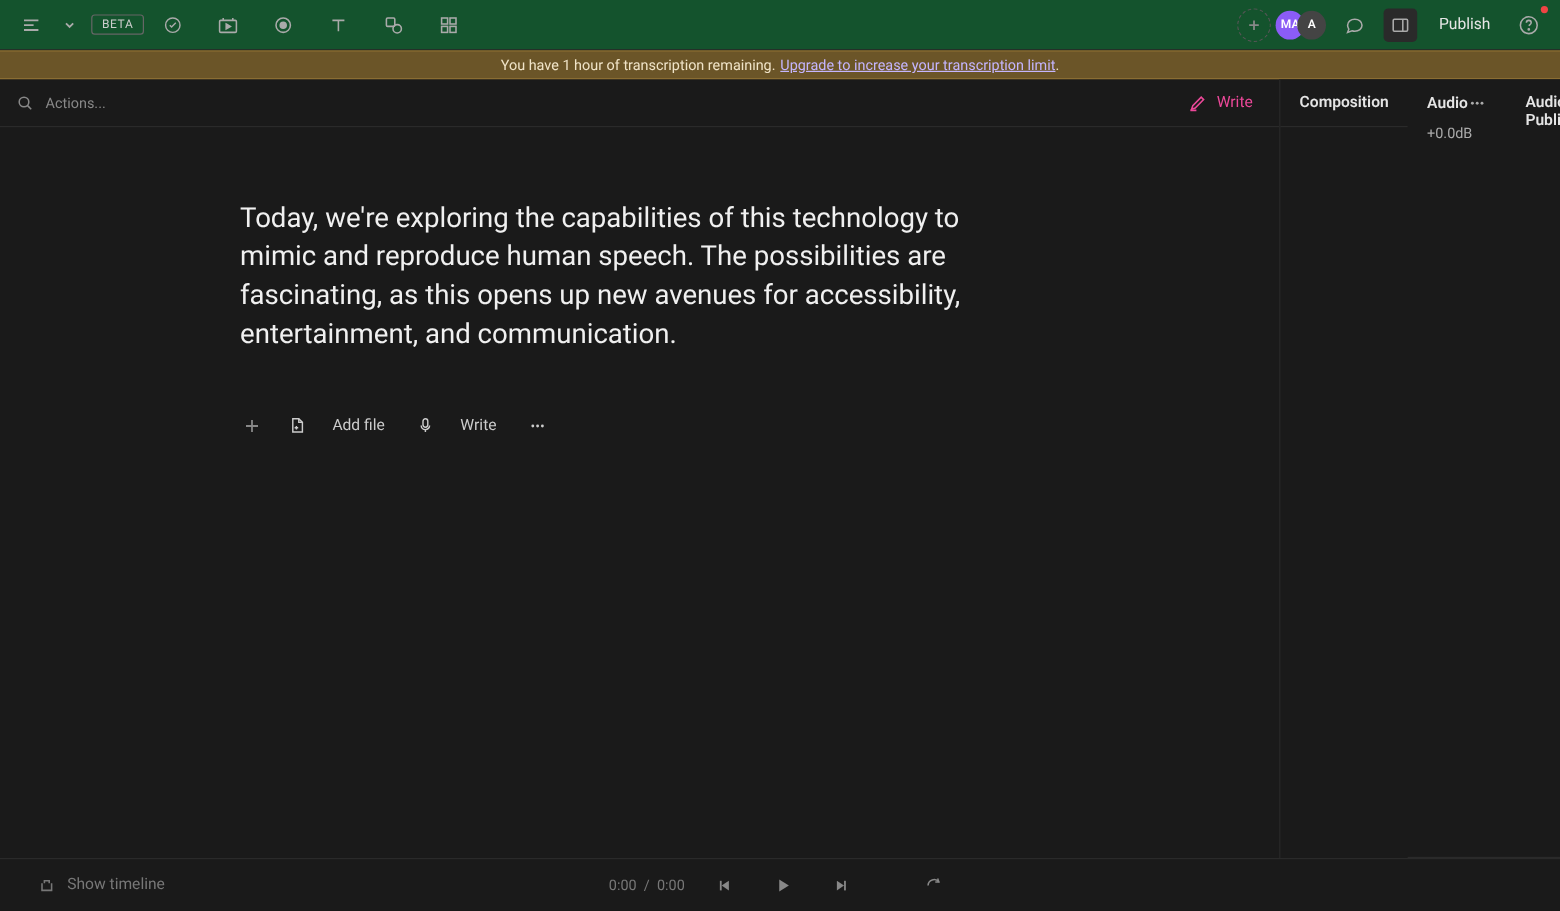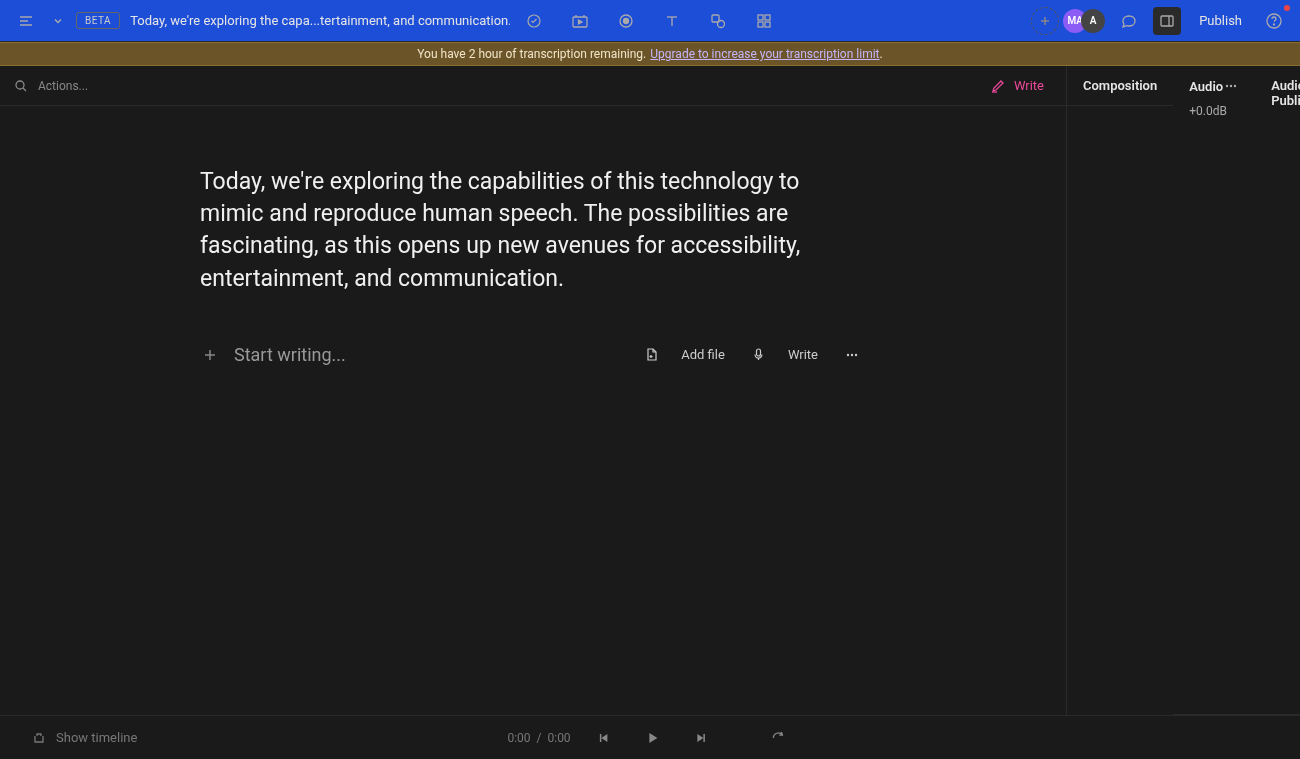--- a/index.html
+++ b/index.html
@@ -12,21 +12,21 @@
       background: #1a1a1a;
       color: #e5e5e5;
       width: 1300px;
       height: 759px;
       overflow: hidden;
       display: flex;
       flex-direction: column;
     }
     .topbar {
       height: 42px;
-      background: #1d4ed8;
+      background: #14532d;
       border-bottom: 1px solid #2a2a2a;
       display: flex;
       align-items: center;
       padding: 0 12px;
       gap: 10px;
     }
     .topbar-left {
       display: flex;
       align-items: center;
       gap: 10px;
@@ -295,21 +295,20 @@
           <line x1="2" y1="8" x2="10" y2="8"></line>
           <line x1="2" y1="12" x2="14" y2="12"></line>
         </svg>
     </div>
     <div class="icon-btn" style="width:16px">
       <svg width="10" height="10" viewBox="0 0 10 10" fill="none" stroke="currentColor" stroke-width="1.5">
           <polyline points="2,3.5 5,6.5 8,3.5"></polyline>
         </svg>
     </div>
     <div class="beta-badge">BETA</div>
-    <div class="doc-title">Today, we're exploring the capa...tertainment, and communication.</div>
     <div class="icon-btn">
       <svg width="16" height="16" viewBox="0 0 16 16" fill="none" stroke="currentColor" stroke-width="1.2">
           <circle cx="8" cy="8" r="6"></circle>
           <polyline points="5.5,8 7,9.5 10.5,6"></polyline>
         </svg>
     </div>
     <div class="topbar-center">
       <div class="icon-btn">
         <svg width="18" height="18" viewBox="0 0 18 18" fill="none" stroke="currentColor" stroke-width="1.3">
             <rect x="2" y="5" width="14" height="10" rx="1"></rect>
@@ -374,21 +373,21 @@
           <circle cx="9" cy="9" r="7"></circle>
           <path d="M7 7a2 2 0 0 1 4 0c0 1-1 1.5-2 2.5"></path>
           <circle cx="9" cy="12.5" r="0.5" fill="currentColor"></circle>
         </svg>
       <div class="notif-dot"></div>
     </div>
   </div>
 </div>
 
 <div class="banner">
-  <span>You have 2 hour of transcription remaining.</span>
+  <span>You have 1 hour of transcription remaining.</span>
   <a>Upgrade to increase your transcription limit</a>
   <span>.</span>
 </div>
 
 <div class="main-area">
   <div class="editor-wrap">
     <div class="actions-bar">
       <div class="actions-left">
         <svg width="14" height="14" viewBox="0 0 14 14" fill="none" stroke="#888" stroke-width="1.3">
             <circle cx="6" cy="6" r="4"></circle>
@@ -406,21 +405,20 @@
     </div>
     <div class="editor">
       <div class="main-text">Today, we're exploring the capabilities of this technology to mimic and reproduce human speech. The possibilities are fascinating, as this opens up new avenues for accessibility, entertainment, and communication.</div>
       <div class="writing-row">
         <div class="plus-icon">
           <svg width="14" height="14" viewBox="0 0 14 14" fill="none" stroke="currentColor" stroke-width="1.5">
               <line x1="7" y1="2" x2="7" y2="12"></line>
               <line x1="2" y1="7" x2="12" y2="7"></line>
             </svg>
         </div>
-        <div class="start-writing">Start writing...</div>
         <div class="inline-action">
           <svg width="15" height="15" viewBox="0 0 15 15" fill="none" stroke="currentColor" stroke-width="1.2">
               <path d="M4 2h5l3 3v8H4V2z"></path>
               <path d="M9 2v3h3"></path>
               <line x1="7" y1="8" x2="7" y2="11"></line>
               <line x1="5.5" y1="9.5" x2="8.5" y2="9.5"></line>
             </svg>
           <span>Add file</span>
         </div>
         <div class="inline-action">

